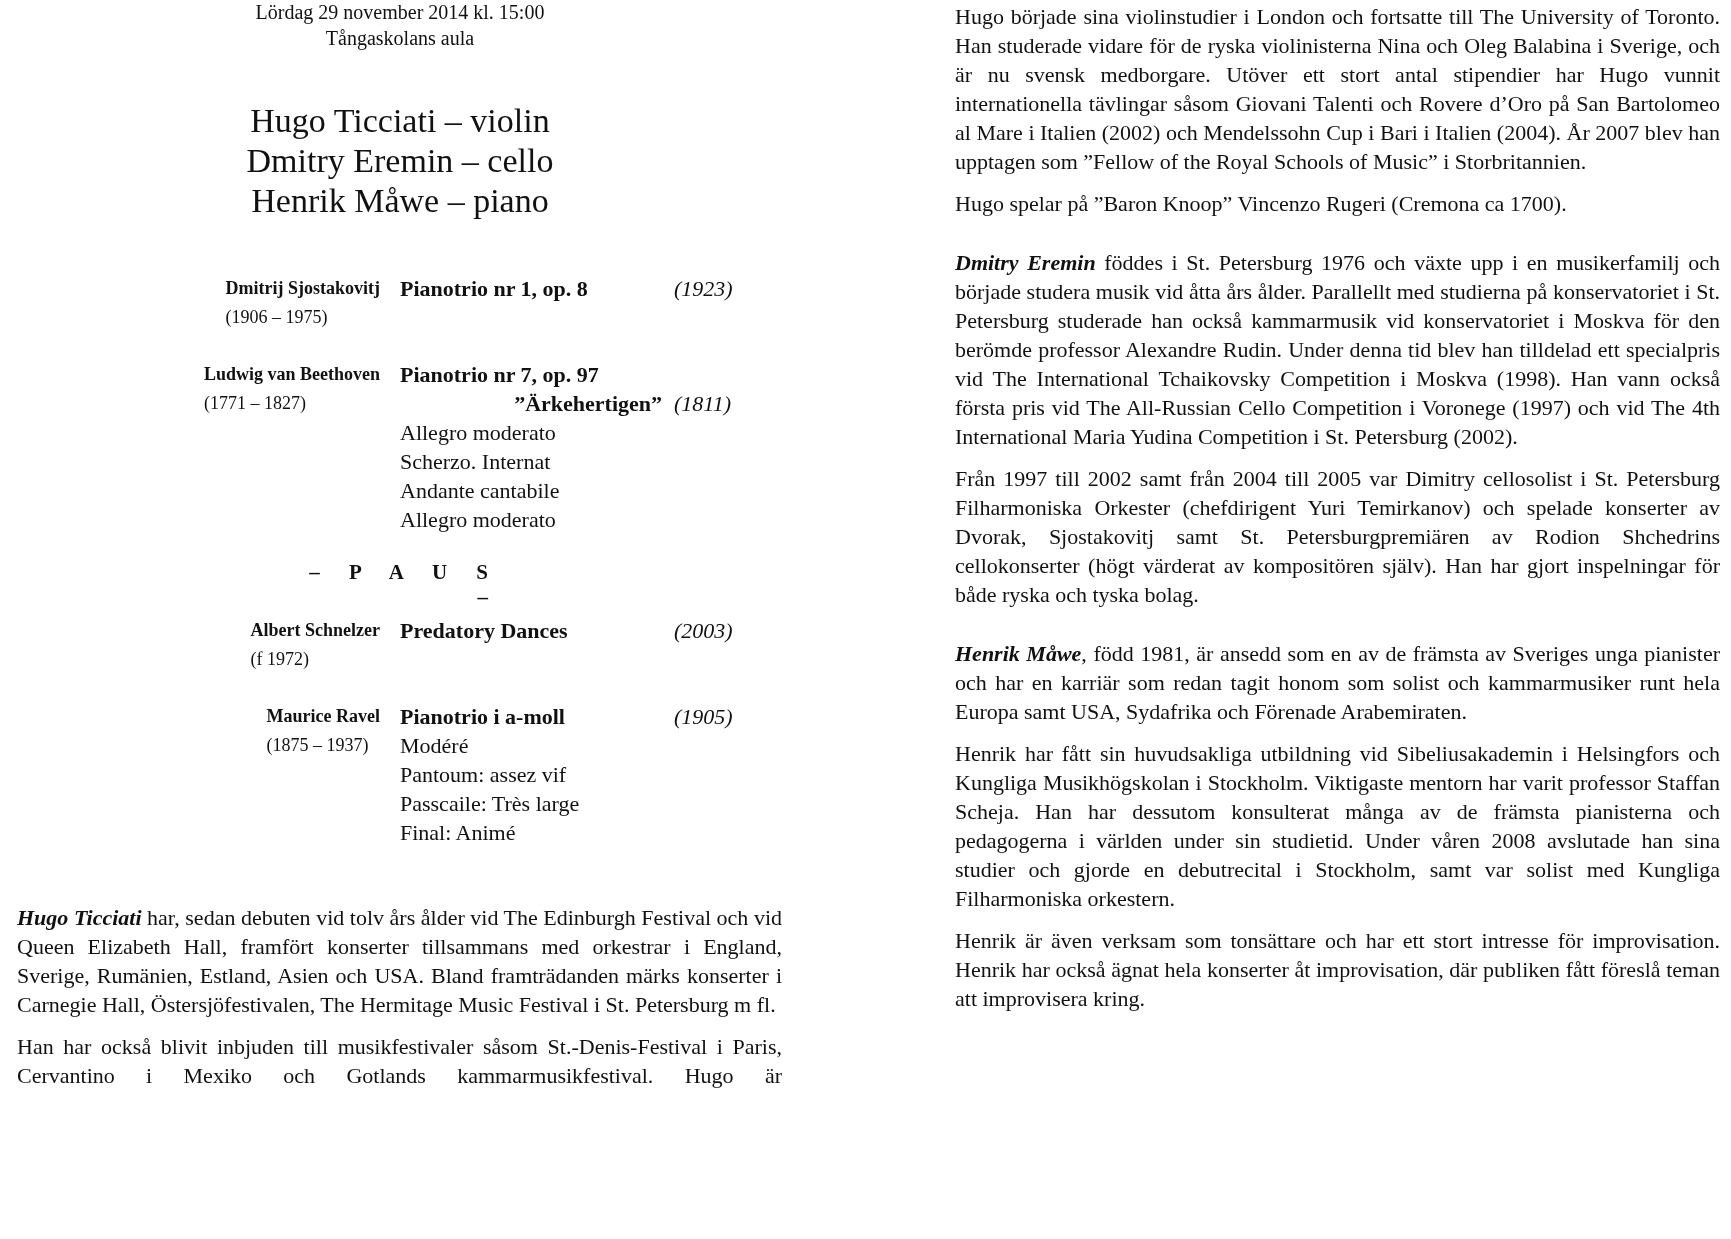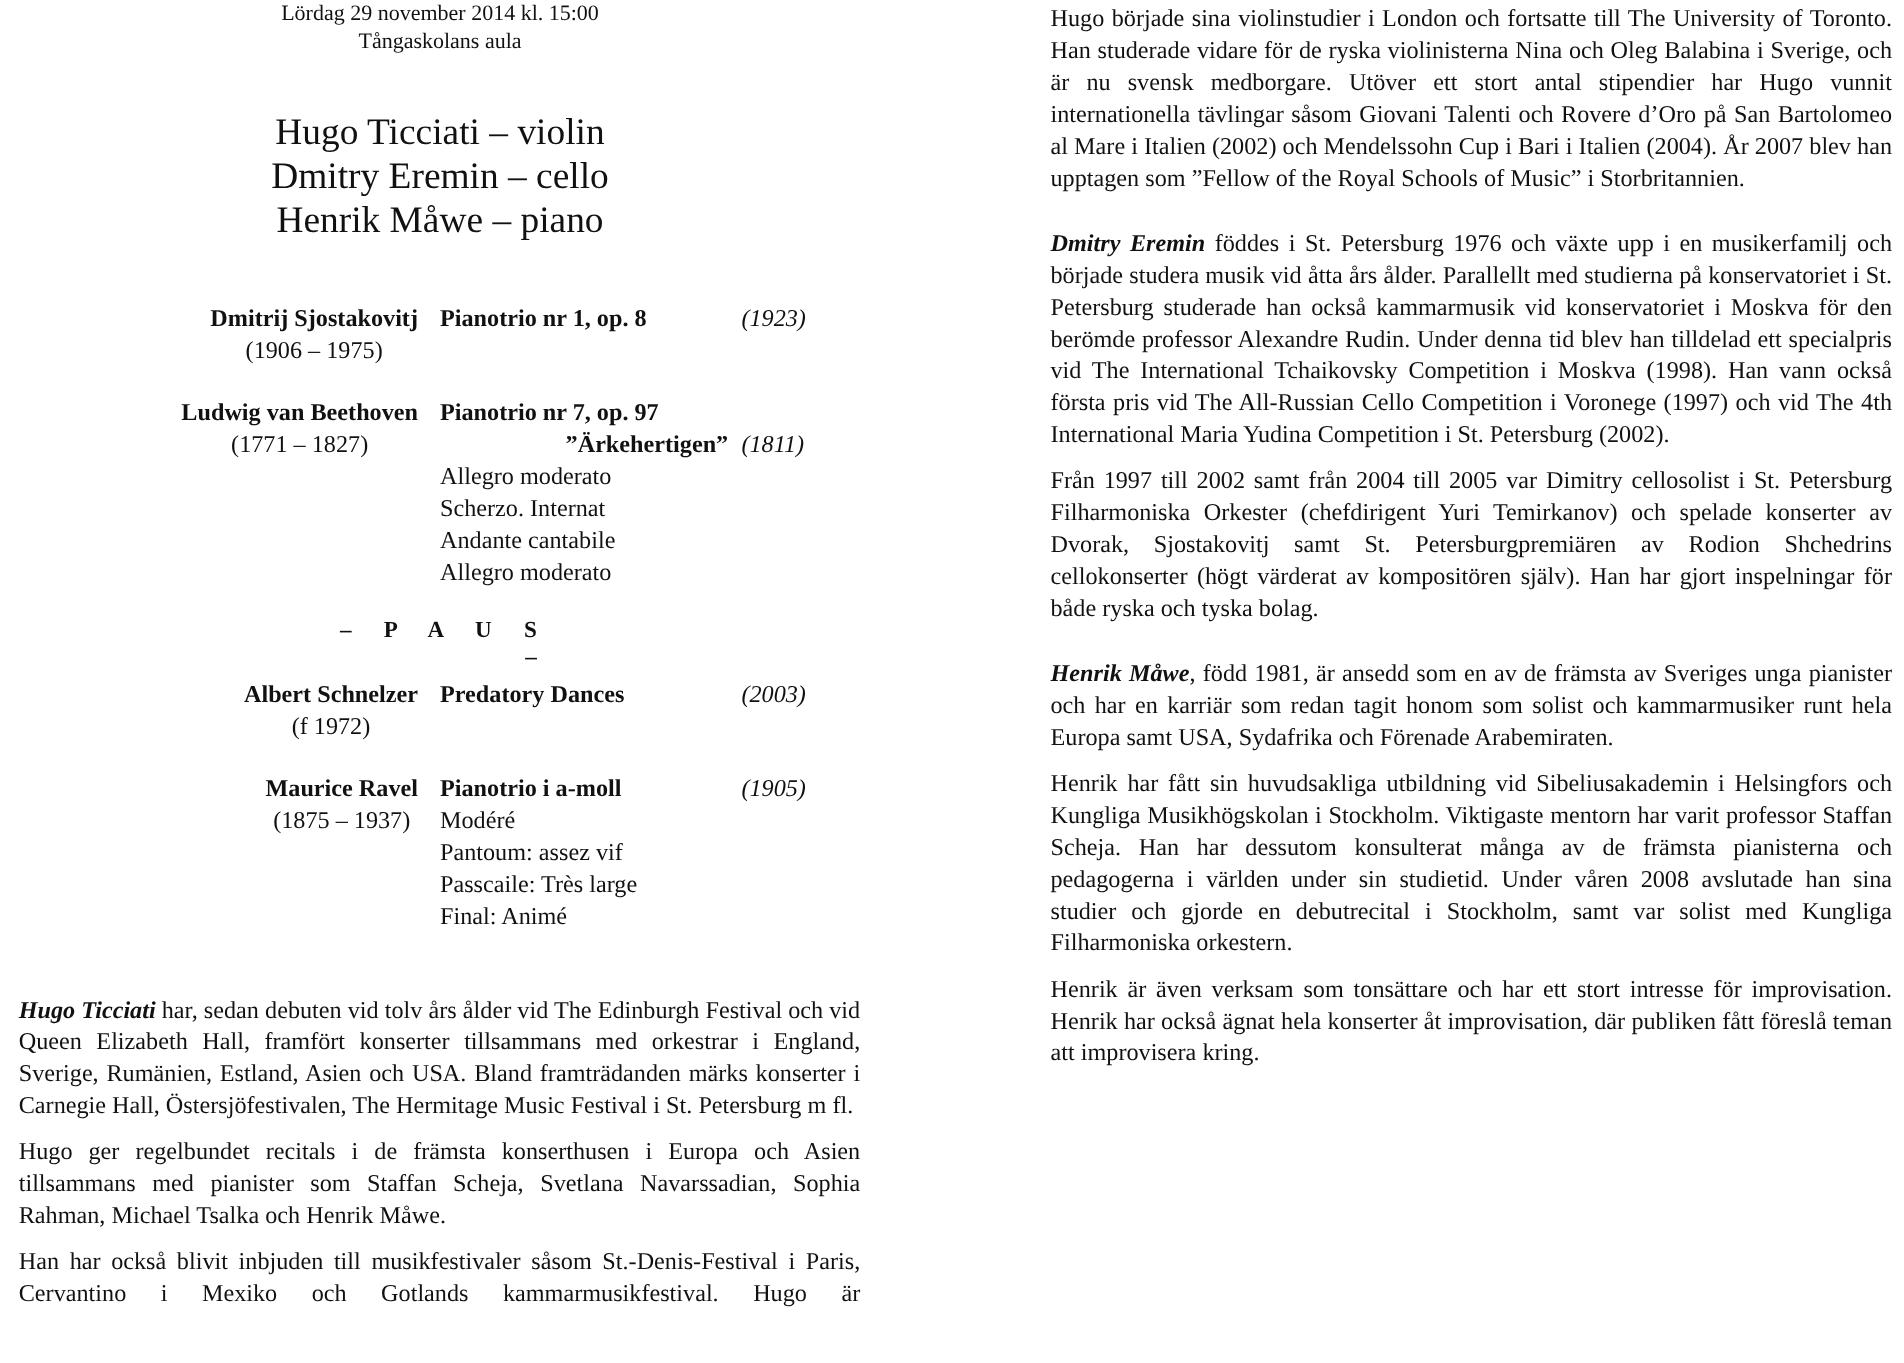--- a/index.html
+++ b/index.html
@@ -5,21 +5,21 @@
   html, body { margin: 0; padding: 0; background: #ffffff; }
   body {
     width: 1731px; height: 1239px; position: relative; overflow: hidden;
     font-family: "DejaVu Serif", "Liberation Serif", serif;
     color: #111111;
   }
   .serif { font-family: "Liberation Serif", "DejaVu Serif", serif; }
   .abs { position: absolute; }
   .hdr { font-size: 20px; text-align: center; width: 420px; left: 190px; line-height: 29px; }
   .perf { font-size: 34px; text-align: center; width: 500px; left: 150px; line-height: 39px; }
-  .comp { position: absolute; right: 1351px; text-align: center; font-size: 22px; line-height: 29px; white-space: nowrap; }
+  .comp { position: absolute; right: 1351px; text-align: left; font-size: 18px; line-height: 29px; white-space: nowrap; }
   .comp b { font-weight: bold; }
   .work { position: absolute; left: 400px; font-size: 22px; line-height: 29px; white-space: nowrap; }
   .work .wt { font-weight: bold; }
   .work .sub { font-weight: bold; display: block; text-align: right; width: 262px; }
   .year { position: absolute; left: 674px; font-size: 22px; line-height: 29px; font-style: italic; }
   .paus { position: absolute; left: 300px; width: 200px; text-align: right; font-size: 21px; font-weight: bold; letter-spacing: 12px; }
   .col { position: absolute; font-size: 22px; line-height: 29px; text-align: justify; hyphens: manual; }
   .col p { margin: 0 0 13px 0; }
   .col p.gap { margin-top: 30px; }
   .col .nm { font-style: italic; font-weight: bold; }
@@ -87,26 +87,26 @@
     <div>Modéré</div>
     <div>Pantoum: assez vif</div>
     <div>Passcaile: Très large</div>
     <div>Final: Animé</div>
   </div>
   <div class="year serif" style="top:702px;">(1905)</div>
 </div>
 
 <div class="col left-col serif">
   <p><span class="nm">Hugo Ticciati</span><span> har, sedan debuten vid tolv års ålder vid The Edinburgh Festival och vid Queen Elizabeth Hall, framfört konserter tillsammans med orkestrar i England, Sverige, Rumänien, Estland, Asien och USA. Bland framträdanden märks konserter i Carnegie Hall, Östersjöfestivalen, The Hermitage Music Festival i St. Petersburg m fl.</span></p>
-  <p>Hugo ger regelbundet recitals i de främsta konserthusen i Europa och Asien tillsammans med pianister som Staffan Scheja, Svetlana Navarssa­dian, Sophia Rahman, Michael Tsalka och Henrik Måwe.</p>
   <p style="text-align-last: justify;">Han har också blivit inbjuden till musikfestivaler såsom St.-Denis-Festival i Paris, Cervantino i Mexiko och Gotlands kammarmusikfestival. Hugo är</p>
 </div>
 
 <div class="col right-col serif">
   <p>Hugo började sina violinstudier i London och fortsatte till The University of Toronto. Han studerade vidare för de ryska violinisterna Nina och Oleg Balabina i Sverige, och är nu svensk medborgare. Utöver ett stort antal stipendier har Hugo vunnit internationella tävlingar såsom Giovani Talenti och Rovere d’Oro på San Bartolomeo al Mare i Italien (2002) och Mendelssohn Cup i Bari i Italien (2004). År 2007 blev han upptagen som ”Fellow of the Royal Schools of Music” i Storbritannien.</p>
+  <p>Hugo spelar på ”Baron Knoop” Vincenzo Rugeri (Cremona ca 1700).</p>
 
   <p class="gap"><span class="nm">Dmitry Eremin</span><span> föddes i St. Petersburg 1976 och växte upp i en musiker­familj och började studera musik vid åtta års ålder. Parallellt med studi­erna på konservatoriet i St. Petersburg studerade han också kammarmu­sik vid konservatoriet i Moskva för den berömde professor Alexandre Rudin. Under denna tid blev han tilldelad ett specialpris vid The Internat­ional Tchaikovsky Competition i Moskva (1998). Han vann också första pris vid The All-Russian Cello Competition i Voronege (1997) och vid The 4th International Maria Yudina Competition i St. Petersburg (2002).</span></p>
   <p>Från 1997 till 2002 samt från 2004 till 2005 var Dimitry cellosolist i St. Pe­tersburg Filharmoniska Orkester (chefdirigent Yuri Temirkanov) och spe­lade konserter av Dvorak, Sjostakovitj samt St. Petersburgpremiären av Rodion Shchedrins cellokonserter (högt värderat av kompositören själv). Han har gjort inspelningar för både ryska och tyska bolag.</p>
 
   <p class="gap"><span class="nm">Henrik Måwe</span><span>, född 1981, är ansedd som en av de främsta av Sveriges unga pianister och har en karriär som redan tagit honom som solist och kammarmusiker runt hela Europa samt USA, Sydafrika och Förenade Arabemiraten.</span></p>
   <p>Henrik har fått sin huvudsakliga utbildning vid Sibeliusakademin i Helsingfors och Kungliga Musikhögskolan i Stockholm. Viktigaste men­torn har varit professor Staffan Scheja. Han har dessutom konsulterat många av de främsta pianisterna och pedagogerna i världen under sin studietid. Under våren 2008 avslutade han sina studier och gjorde en de­butrecital i Stockholm, samt var solist med Kungliga Filharmoniska or­kestern.</p>
   <p>Henrik är även verksam som tonsättare och har ett stort intresse för im­provisation. Henrik har också ägnat hela konserter åt improvisation, där publiken fått föreslå teman att improvisera kring.</p>
 </div>
 
 </body></html>

